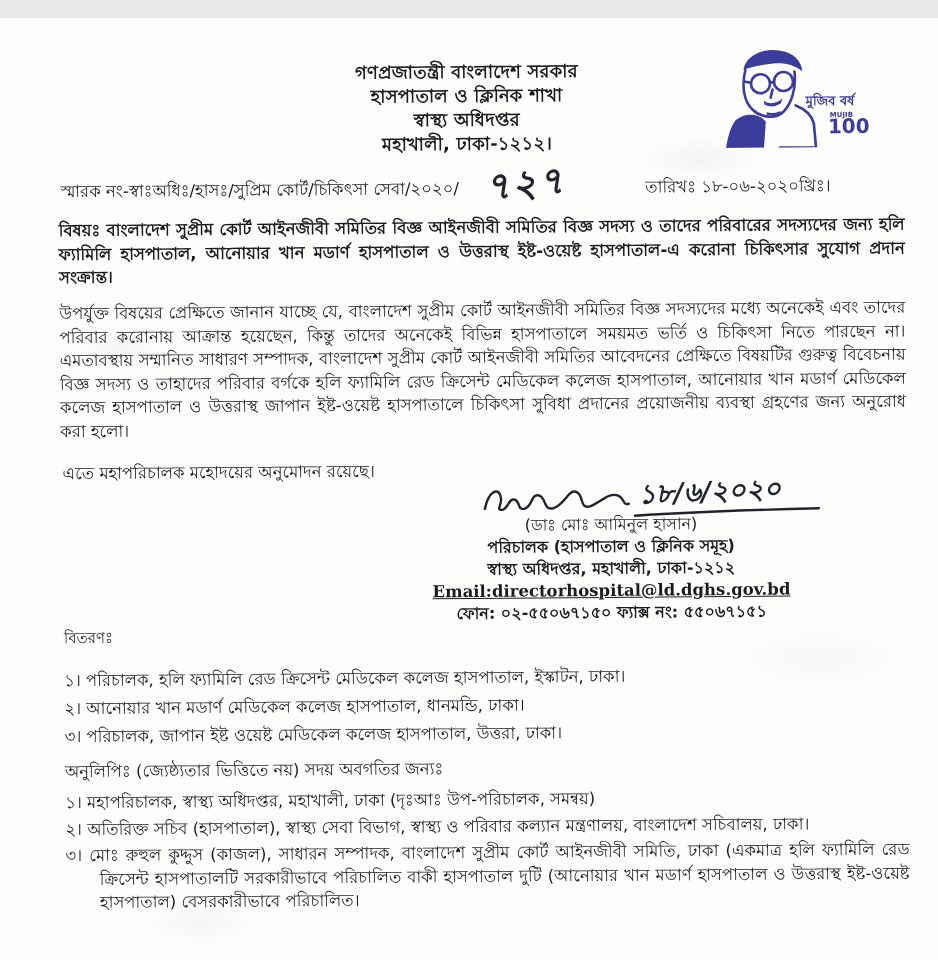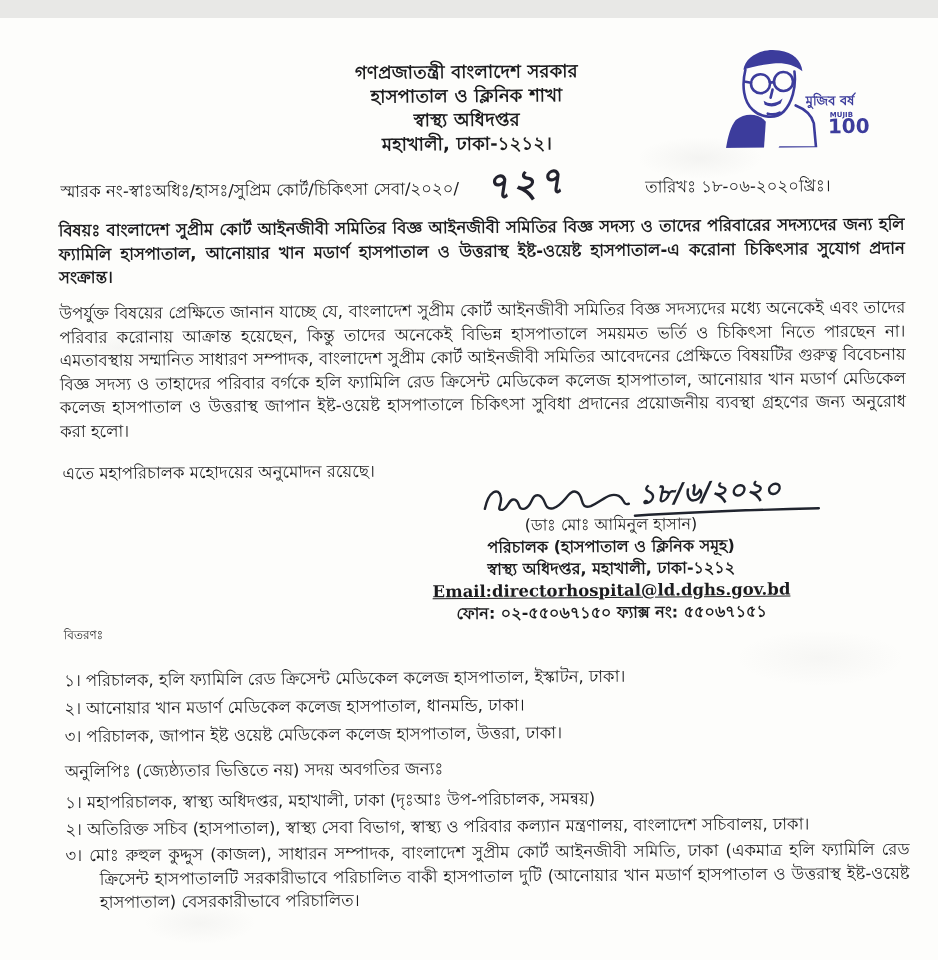--- a/index.html
+++ b/index.html
@@ -50,21 +50,21 @@
   .approval { position:absolute; top:440px; left:62px; font-size:16.5px; }
 
   
   .sig-block { position:absolute; top:497px; left:388px; width:444px; text-align:center; font-size:16px; line-height:22px; }
   .sig-scrawl { position:absolute; top:-42px; left:88px; width:350px; height:52px; }
   .sig-name { font-size:16px; }
   .sig-bold { font-weight:bold; }
   .sig-email { font-family:"DejaVu Serif","Liberation Serif",serif; font-weight:bold; text-decoration:underline; font-size:16.5px; }
 
   
-  .dist-head { position:absolute; top:605px; left:62px; font-size:12px; }
+  .dist-head { position:absolute; top:605px; left:62px; font-size:15px; }
   .dist-list { position:absolute; top:648px; left:62px; width:820px; font-size:16.5px; }
   .dist-list .li { margin-bottom:5px; line-height:23px; }
   .cc-head { position:absolute; top:738px; left:62px; font-size:16.5px; }
   .cc-list { position:absolute; top:770px; left:62px; width:844px; font-size:16.5px; }
   .cc-list .li { margin-bottom:3px; line-height:23.5px; padding-left:34px; text-indent:-34px; text-align:justify; }
 
   .ink { stroke:#20242e; fill:none; stroke-width:2.4; stroke-linecap:round; stroke-linejoin:round; }
   .hand-date { font-family:"DejaVu Serif","Liberation Serif",serif; font-style:italic; font-size:27px; fill:#20242e; font-weight:bold; }
 </style>
 </head>

